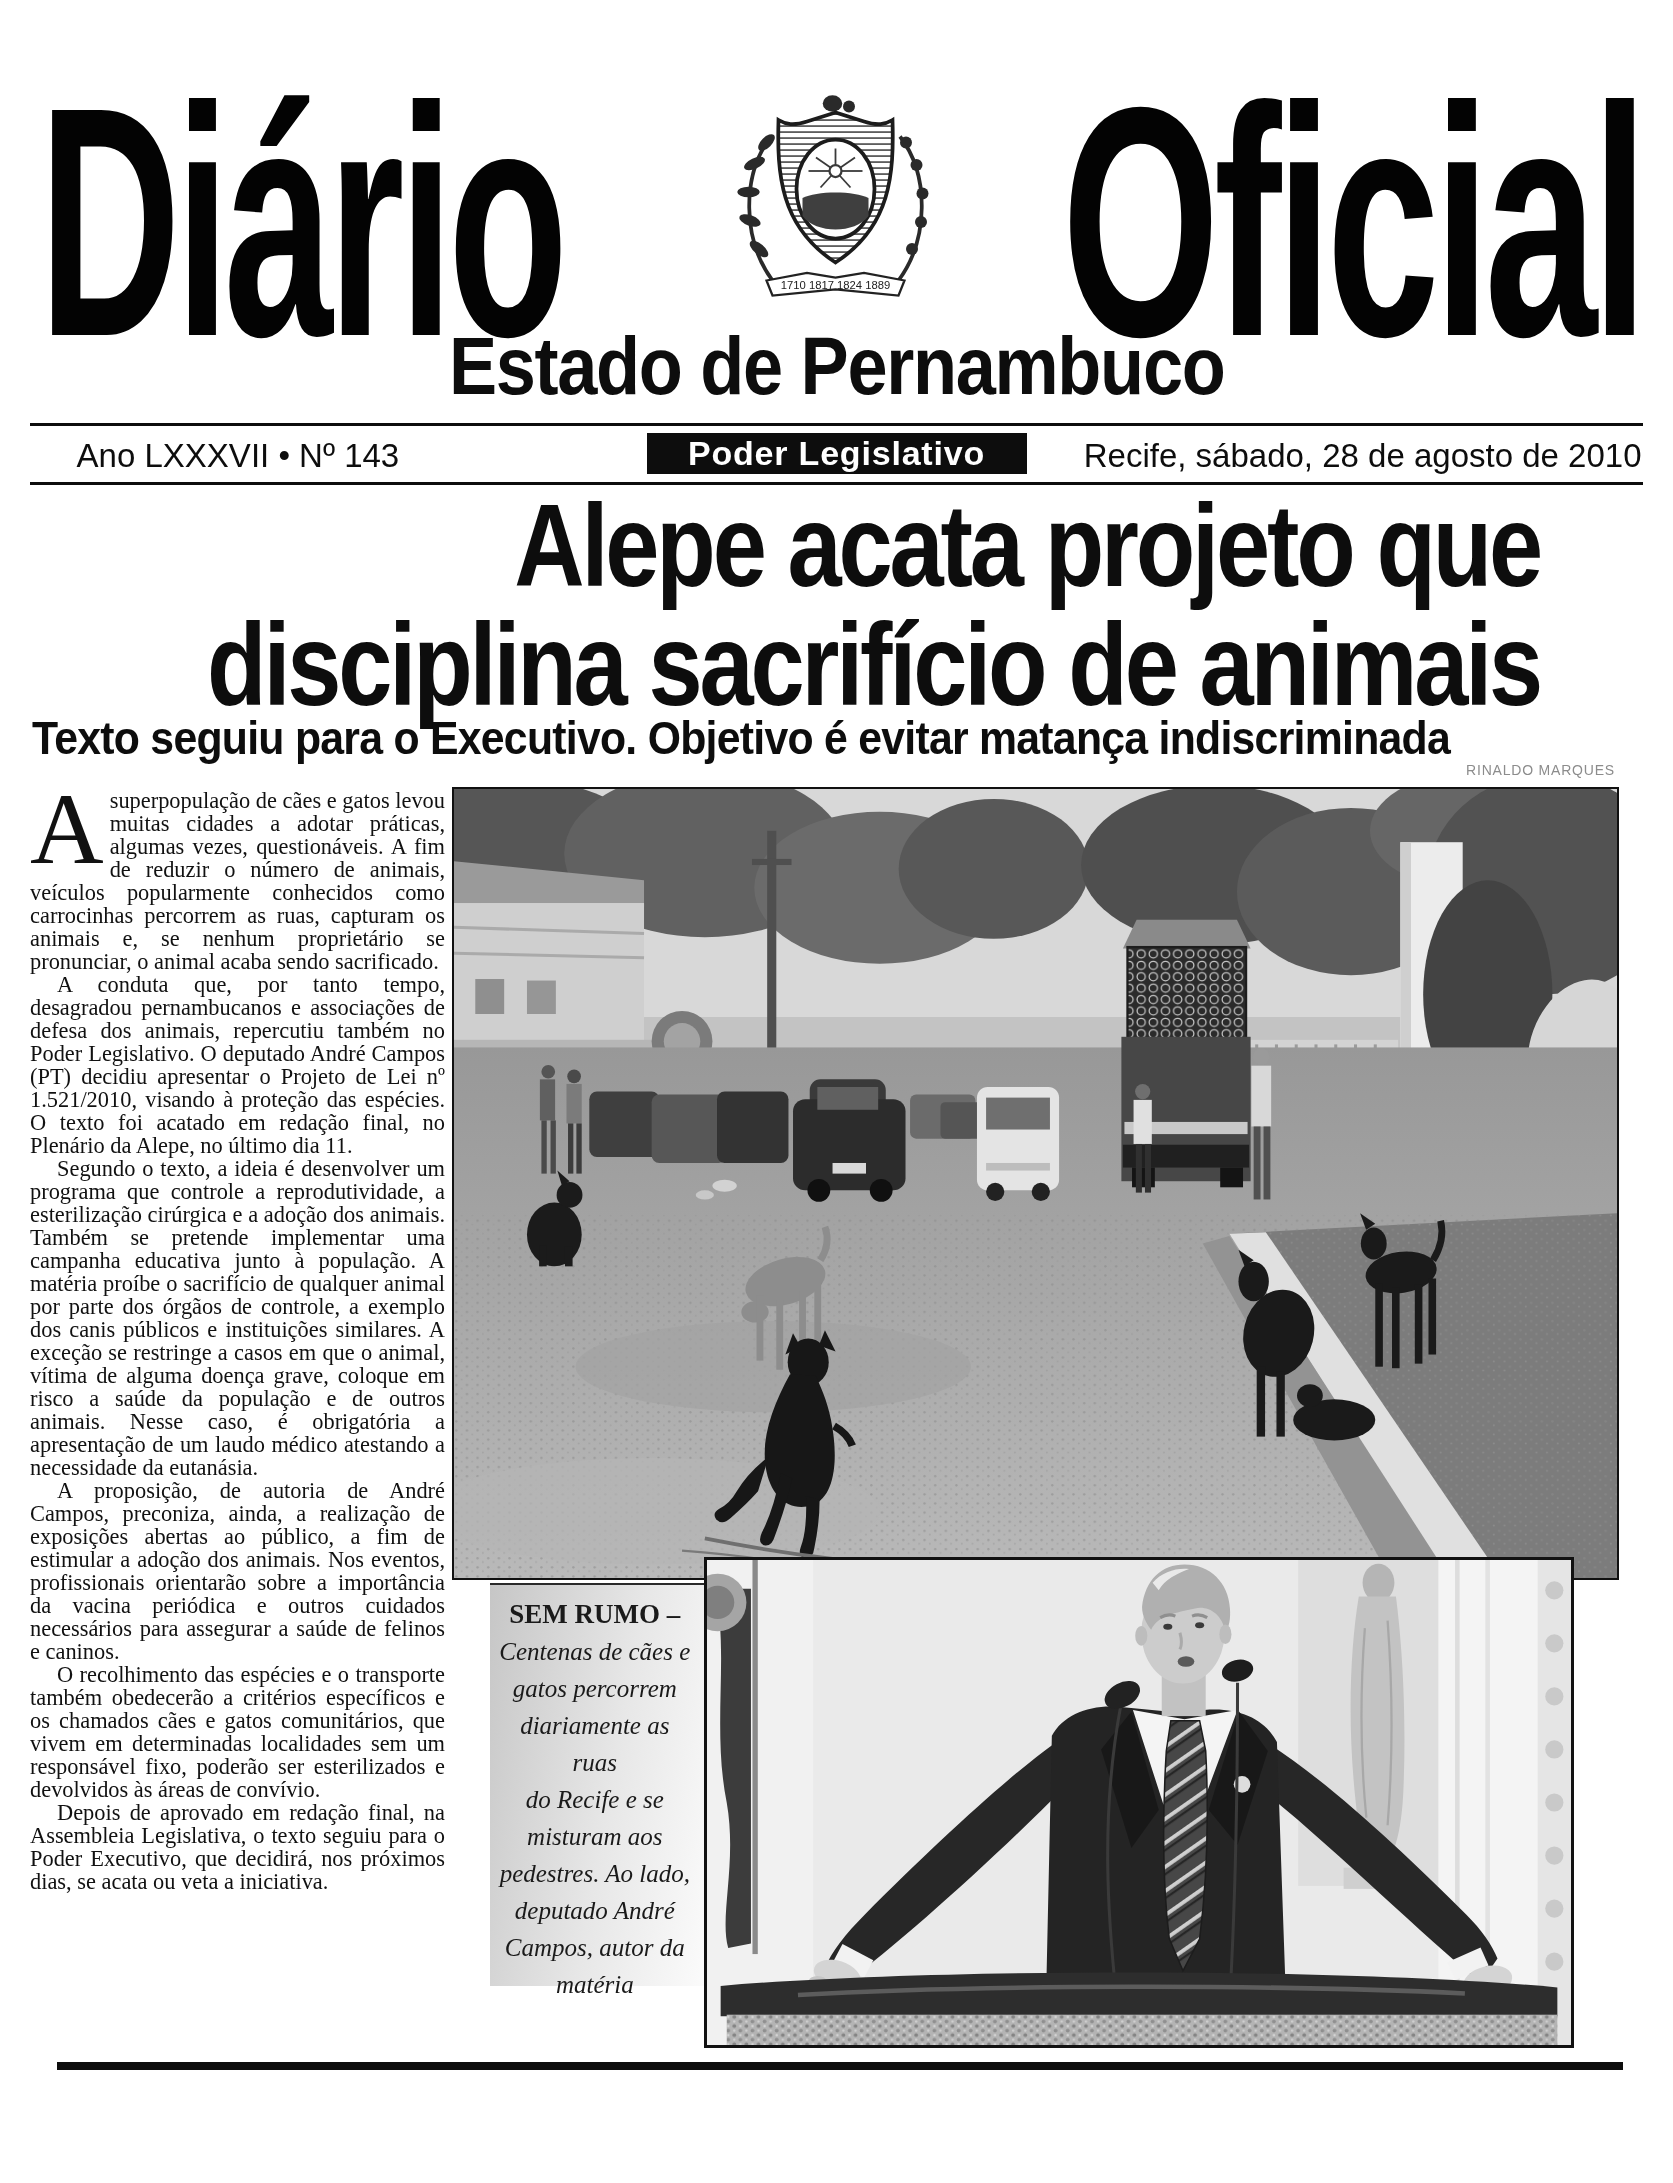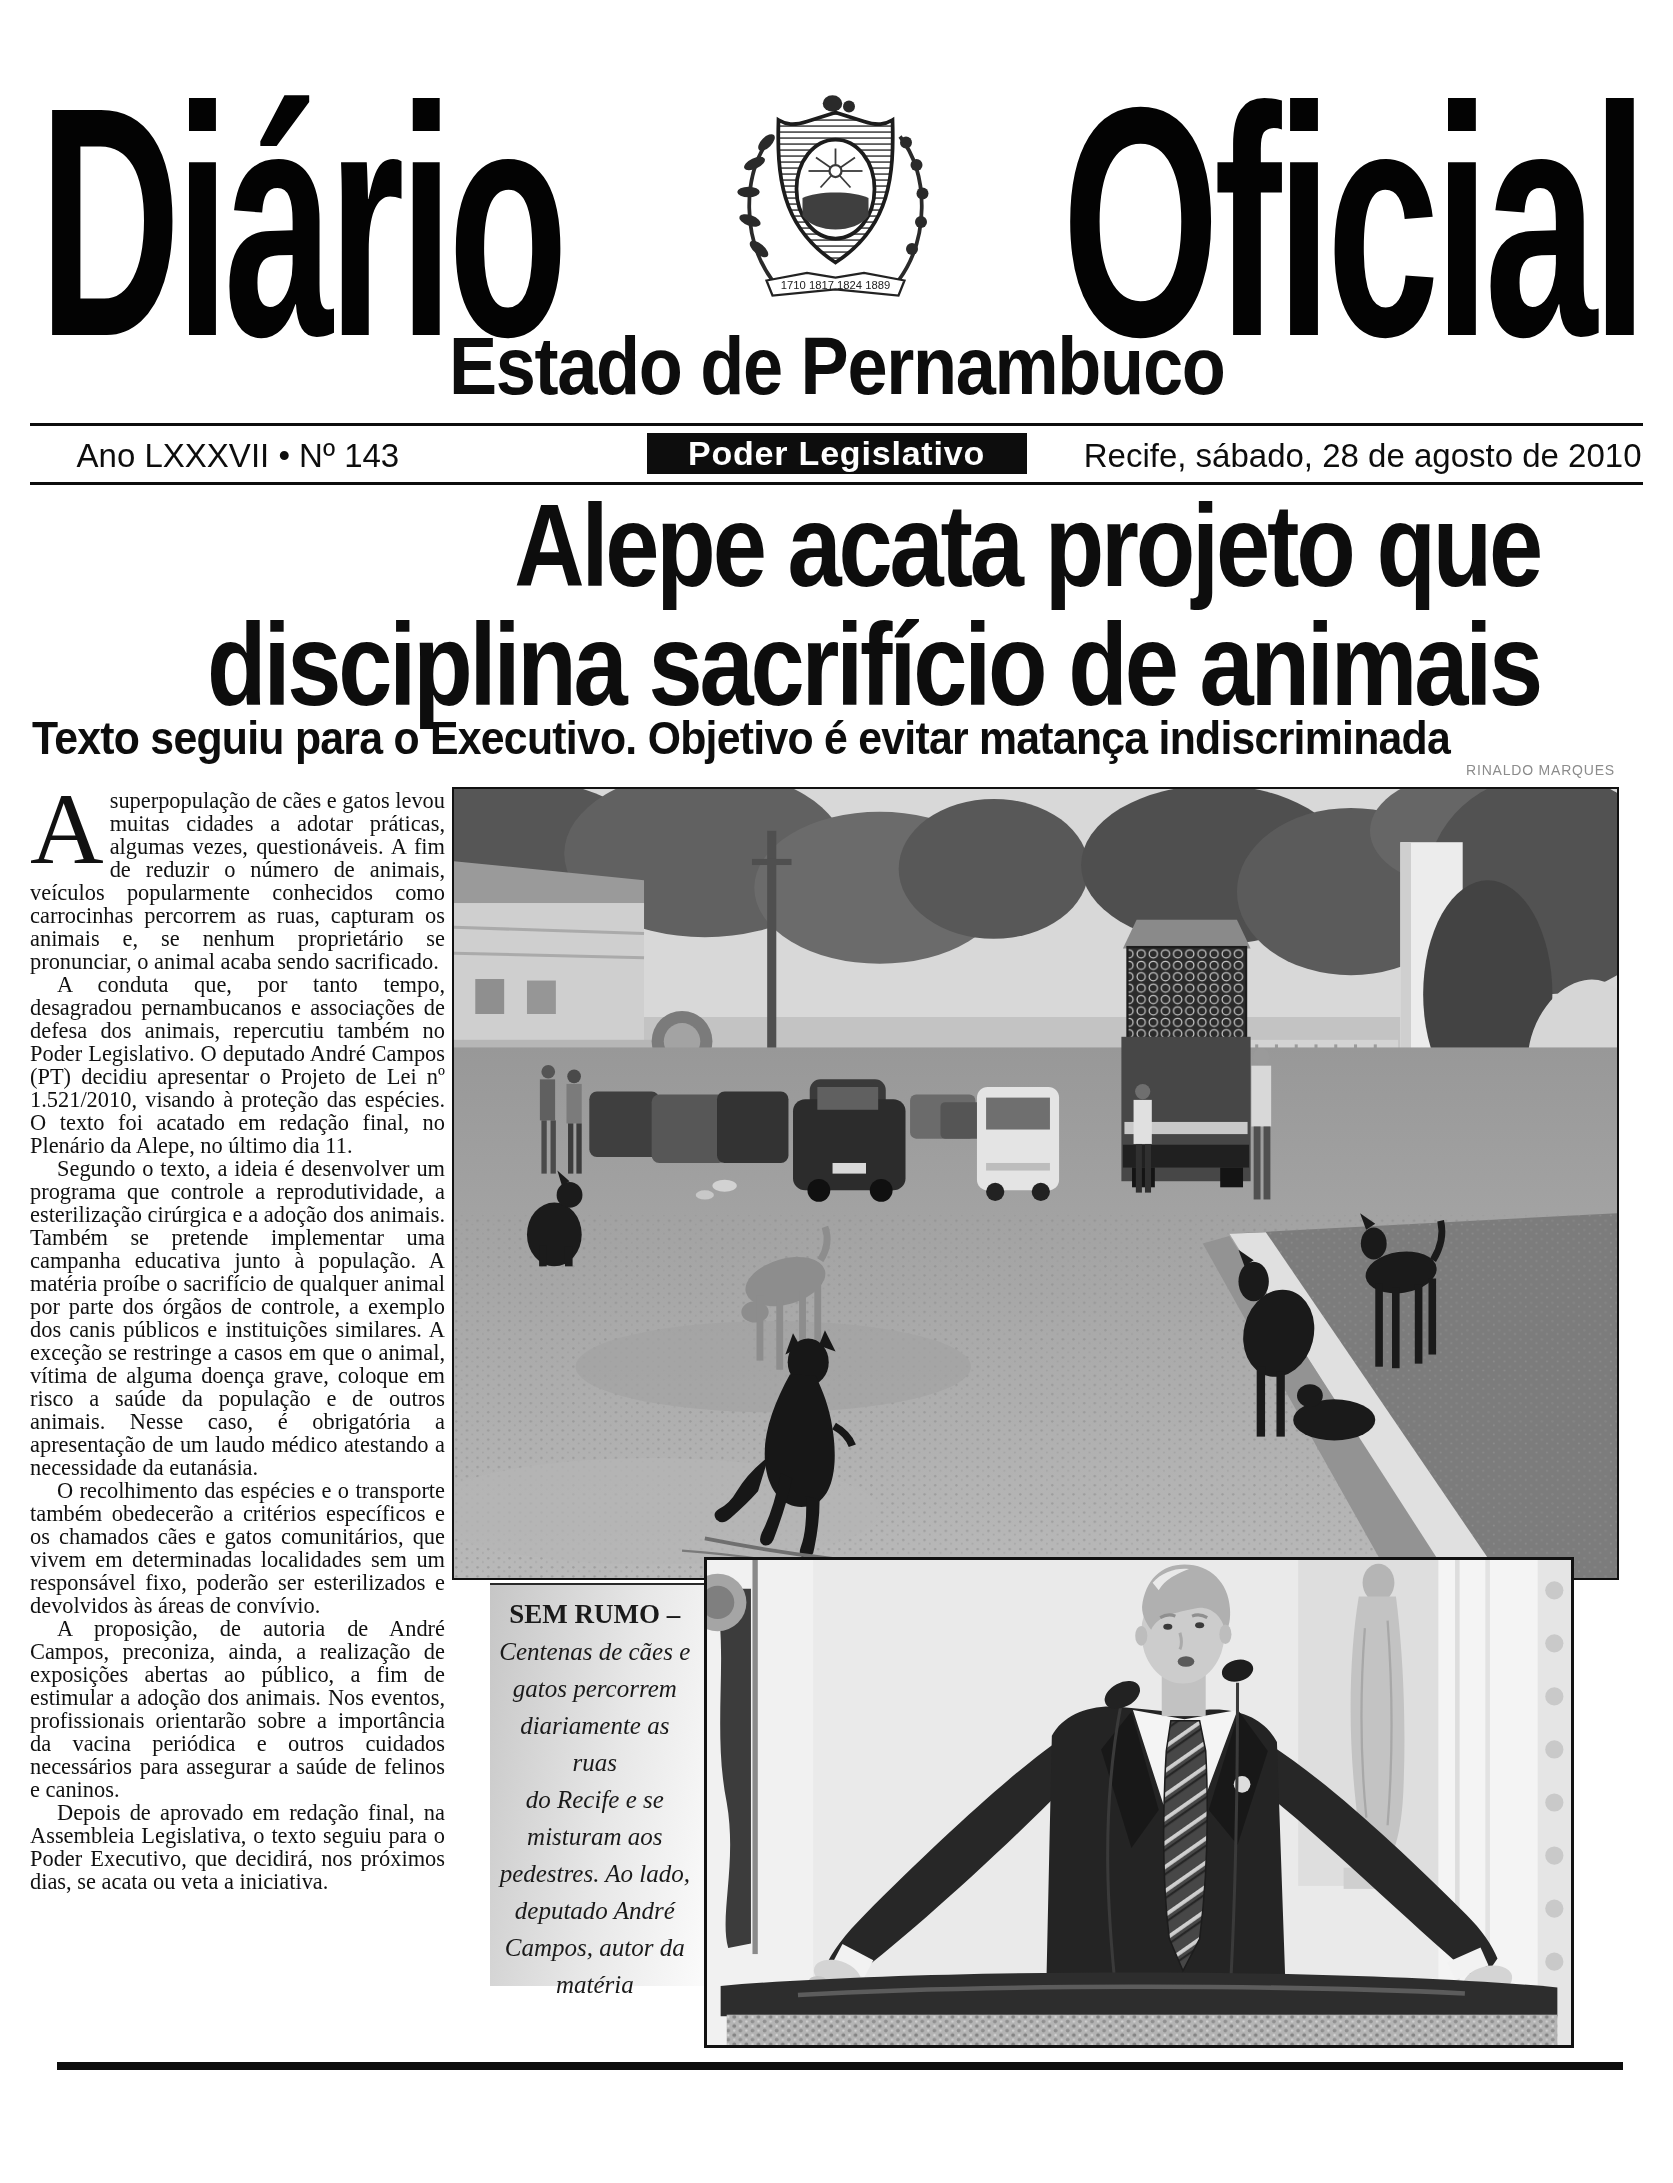--- a/index.html
+++ b/index.html
@@ -138,22 +138,22 @@
   </h1>
   <div class="subhead">Texto seguiu para o Executivo. Objetivo é evitar matança indiscriminada</div>
   <div class="credit">RINALDO MARQUES</div>
 
   <div class="bodycol">
     <p>
       <span class="dropcap">A</span><span>superpopulação de cães e gatos levou muitas cidades a adotar práticas, algumas vezes, questionáveis. A fim de reduzir o número de animais, veículos popularmente conhecidos como carrocinhas percorrem as ruas, capturam os animais e, se nenhum proprietário se pronunciar, o animal acaba sendo sacrificado.</span>
     </p>
     <p class="ind">A conduta que, por tanto tempo, desagradou pernambucanos e associações de defesa dos animais, repercutiu também no Poder Legislativo. O deputado André Campos (PT) decidiu apresentar o Projeto de Lei nº 1.521/2010, visando à proteção das espécies. O texto foi acatado em redação final, no Plenário da Alepe, no último dia 11.</p>
     <p class="ind">Segundo o texto, a ideia é desenvolver um programa que controle a reprodutividade, a esterilização cirúrgica e a adoção dos animais. Também se pretende implementar uma campanha educativa junto à população. A matéria proíbe o sacrifício de qualquer animal por parte dos órgãos de controle, a exemplo dos canis públicos e instituições similares. A exceção se restringe a casos em que o animal, vítima de alguma doença grave, coloque em risco a saúde da população e de outros animais. Nesse caso, é obrigatória a apresentação de um laudo médico atestando a necessidade da eutanásia.</p>
+    <p class="ind">A proposição, de autoria de André Campos, preconiza, ainda, a realização de exposições abertas ao público, a fim de estimular a adoção dos animais. Nos eventos, profissionais orientarão sobre a importância da vacina periódica e outros cuidados necessários para assegurar a saúde de felinos e caninos.</p>
     <p class="ind">O recolhimento das espécies e o transporte também obedecerão a critérios específicos e os chamados cães e gatos comunitários, que vivem em determinadas localidades sem um responsável fixo, poderão ser esterilizados e devolvidos às áreas de convívio.</p>
-    <p class="ind">A proposição, de autoria de André Campos, preconiza, ainda, a realização de exposições abertas ao público, a fim de estimular a adoção dos animais. Nos eventos, profissionais orientarão sobre a importância da vacina periódica e outros cuidados necessários para assegurar a saúde de felinos e caninos.</p>
     <p class="ind">Depois de aprovado em redação final, na Assembleia Legislativa, o texto seguiu para o Poder Executivo, que decidirá, nos próximos dias, se acata ou veta a iniciativa.</p>
   </div>
 
   <figure class="photo1" style="margin:0;">
     <svg viewBox="0 0 1530 1038" preserveAspectRatio="none" xmlns="http://www.w3.org/2000/svg">
       <defs>
         <linearGradient id="stg" x1="0" y1="0" x2="0" y2="1">
           <stop offset="0" stop-color="#989898"></stop>
             <stop offset="1" stop-color="#b9b9b9"></stop>
         </linearGradient>

